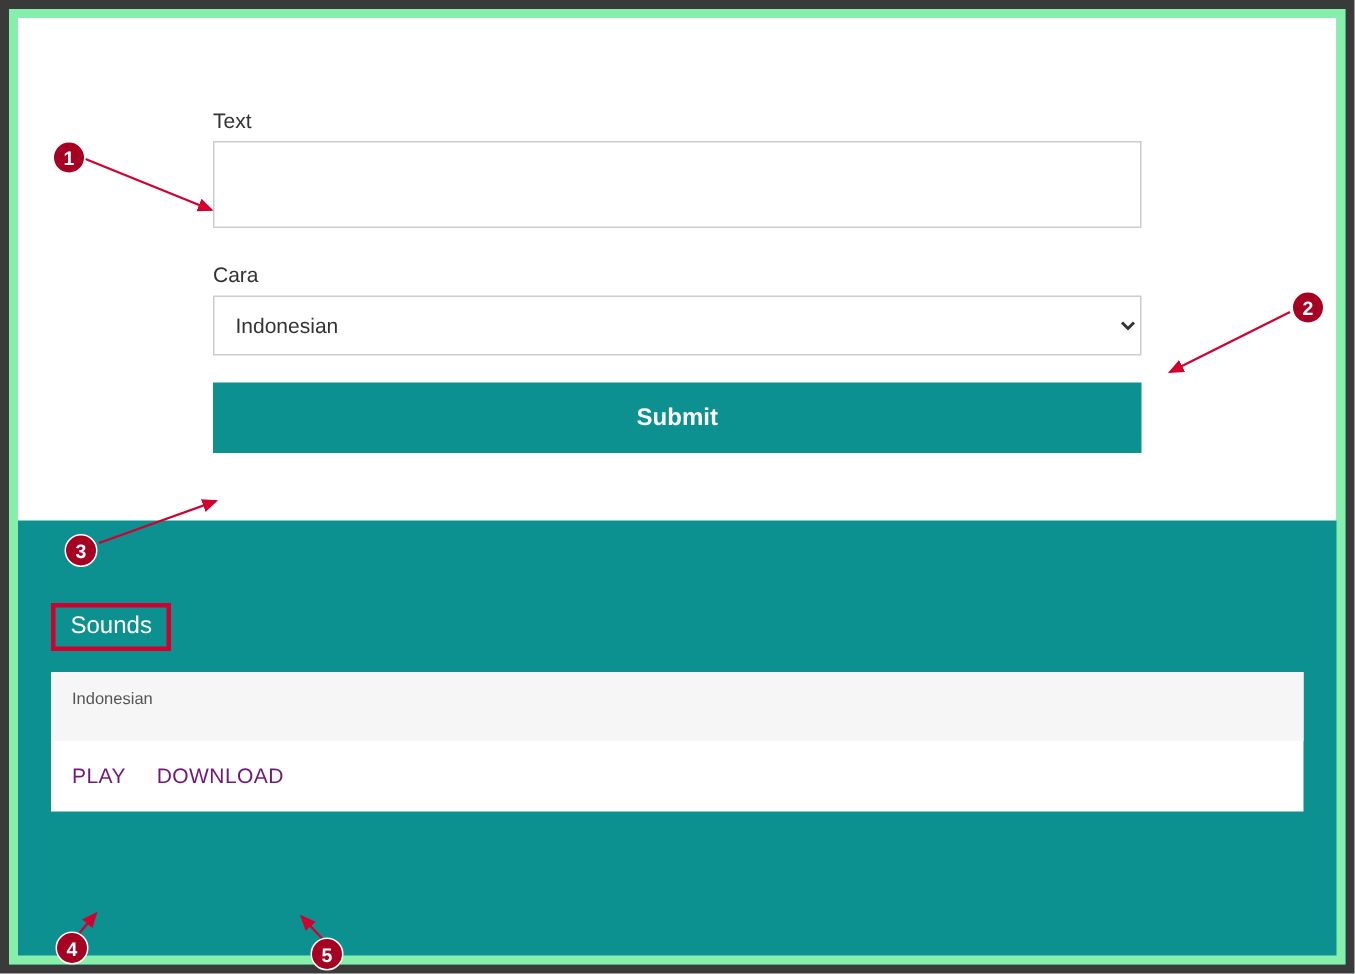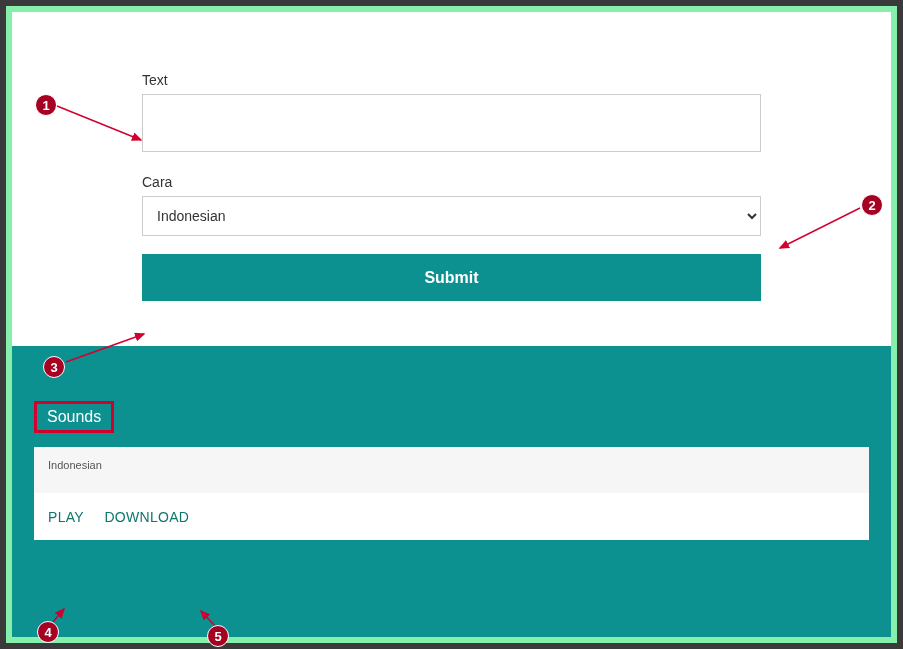--- a/index.html
+++ b/index.html
@@ -86,21 +86,21 @@
     }
     .sound-text {
       font-size: 16px;
       color: #444;
     }
     .sound-actions {
       margin-top: 15px;
     }
     .sound-action {
       display: inline-block;
-      color: #0f766e;
+      color: #701a75;
       font-size: 14px;
       margin-right: 16px;
       cursor: pointer;
       letter-spacing: 0.3px;
     }
     .anno-badge {
       position: absolute;
       width: 22px;
       height: 22px;
       border-radius: 50%;

